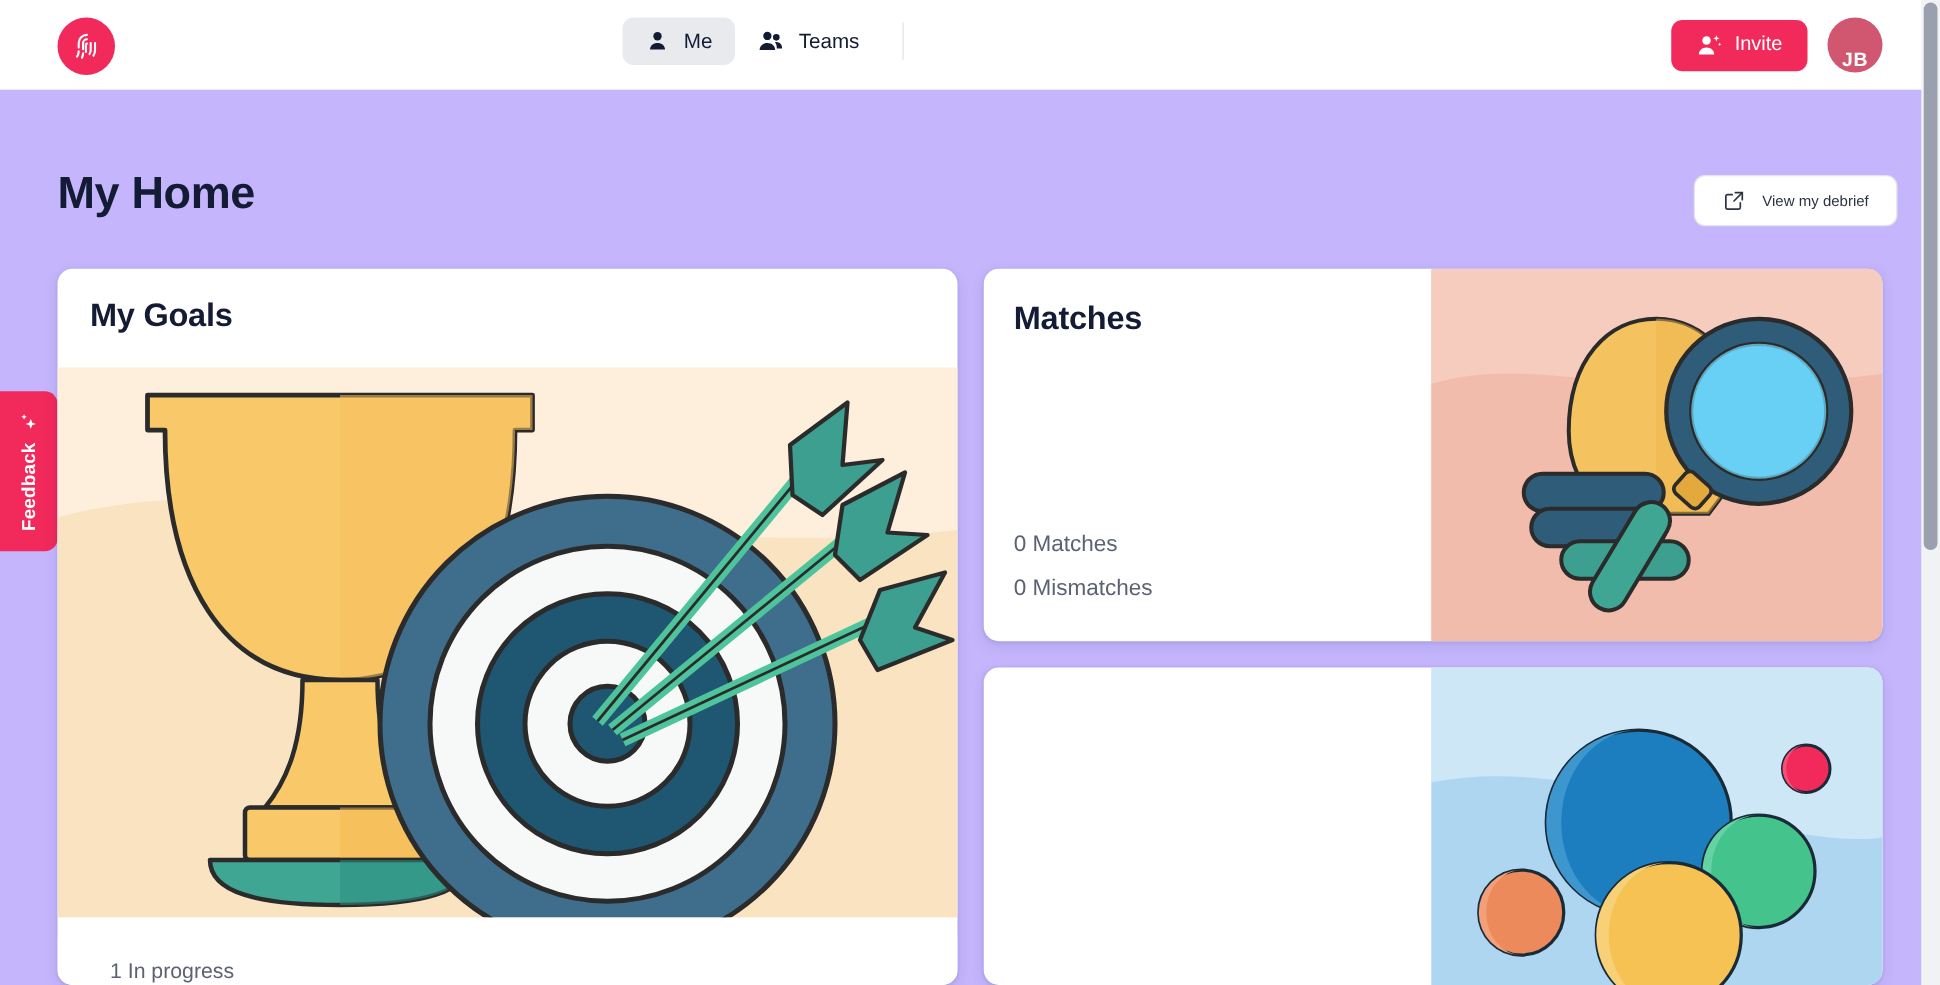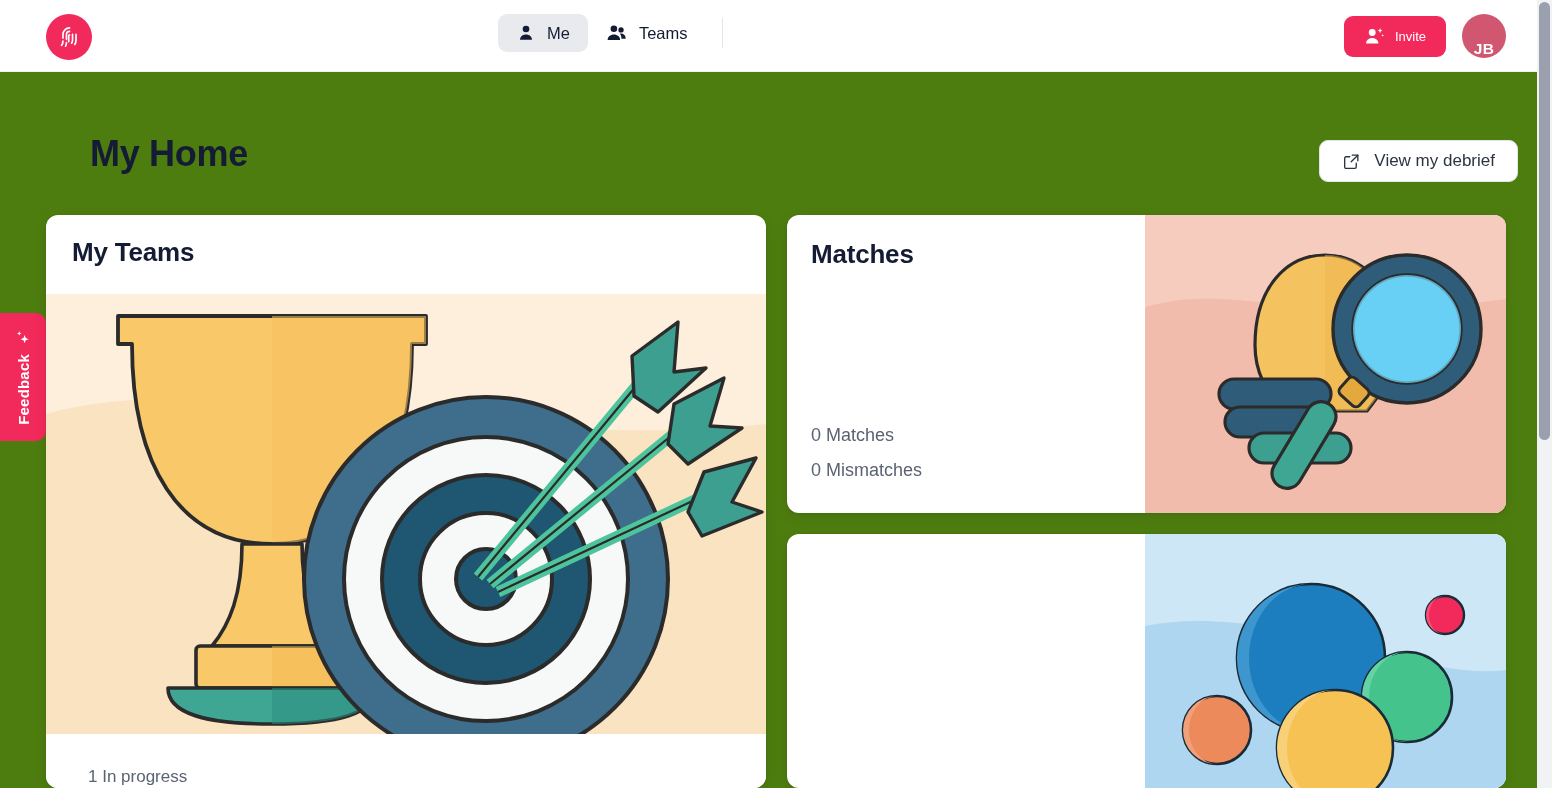--- a/index.html
+++ b/index.html
@@ -3,21 +3,21 @@
 <meta charset="utf-8">
 <style>
   * { box-sizing: border-box; margin: 0; padding: 0; }
   html, body {
     width: 1552px; height: 788px;
     overflow: hidden;
     font-family: "Liberation Sans", sans-serif;
     background: #ffffff;
     color: #141B34;
   }
-  .app { position: relative; width: 1552px; height: 788px; background: #4d7c0f; }
+  .app { position: relative; width: 1552px; height: 788px; background: #c4b5fd; }
 
   
   .topbar {
     position: absolute; top: 0; left: 0;
     width: 1540px; height: 72px;
     background: #ffffff;
     border-bottom: 1px solid #EDEFF2;
     display: flex; align-items: center;
   }
   .logo {
@@ -47,45 +47,44 @@
     font-size: 14px; color: #3A4254; margin-left: 10px;
   }
   .nav-right {
     position: absolute; right: 34px; top: 14px;
     display: flex; align-items: center; gap: 16px;
   }
   .invite-btn {
     display: flex; align-items: center; gap: 10px;
     background: #F2295B; color: #ffffff;
     border: none; border-radius: 9px;
-    padding: 10px 20px; font-size: 13px;
+    padding: 10px 20px; font-size: 16px;
     font-family: "Liberation Sans", sans-serif;
     cursor: pointer;
   }
   .avatar {
     width: 44px; height: 44px; border-radius: 50%;
     background: #D15771; color: #ffffff;
     display: flex; align-items: flex-end; justify-content: center;
     font-size: 15.5px; font-weight: bold; cursor: pointer;
     letter-spacing: .4px;
   }
 
   
   .page-title {
     position: absolute; left: 46px; top: 133px;
     font-size: 36px; font-weight: bold; color: #141B34;
     letter-spacing: -0.3px;
-    margin-left: 44px;
   }
   .debrief-btn {
     position: absolute; right: 34px; top: 140px;
     display: flex; align-items: center; gap: 13px;
     background: #ffffff; border: 1px solid #E2E5E9;
     border-radius: 9px; padding: 10px 22px;
-    font-size: 17px; color: #2C3444; cursor: pointer;
+    font-size: 12px; color: #2C3444; cursor: pointer;
     font-family: "Liberation Sans", sans-serif;
   }
 
   
   .feedback-tab {
     position: absolute; left: 0; top: 313px;
     width: 46px; height: 128px;
     background: #F2295B;
     border-top-right-radius: 10px; border-bottom-right-radius: 10px;
     display: flex; align-items: center; justify-content: center;
@@ -226,21 +225,21 @@
     <div class="feedback-inner">
       <span>Feedback</span>
       <svg width="16" height="16" viewBox="0 0 24 24" fill="#ffffff">
         <path d="M9.6 2.4l1.7 4.4 4.4 1.7-4.4 1.7-1.7 4.4-1.7-4.4L3.5 8.5l4.4-1.7z"></path>
         <path d="M17.6 13.6l.95 2.45 2.45.95-2.45.95-.95 2.45-.95-2.45-2.45-.95 2.45-.95z"></path>
       </svg>
     </div>
   </div>
 
   <div class="card" id="card-goals">
-    <div class="card-title">My Teams</div>
+    <div class="card-title">My Goals</div>
 
     <div class="goals-art">
       <svg width="720" height="440" viewBox="0 0 720 440">
         <rect width="720" height="440" fill="#FDEFDB"></rect>
         <path d="M0 120 C 180 70, 430 160, 720 130 L720 440 L0 440 Z" fill="#FAE3C0"></path>
 
         <path d="M155 50 L155 120 C155 160 185 188 222 192" fill="none" stroke="#2B2B2B" stroke-width="3.6"></path>
         <path d="M155 50 L100 50 L100 120 C100 175 150 210 210 212" fill="#F6BF5F" stroke="#2B2B2B" stroke-width="3.6" stroke-linejoin="round"></path>
 
         <path d="M298 50 L352 50 L352 120 C352 175 302 210 243 212" fill="#F6BF5F" stroke="#2B2B2B" stroke-width="3.6" stroke-linejoin="round"></path>

